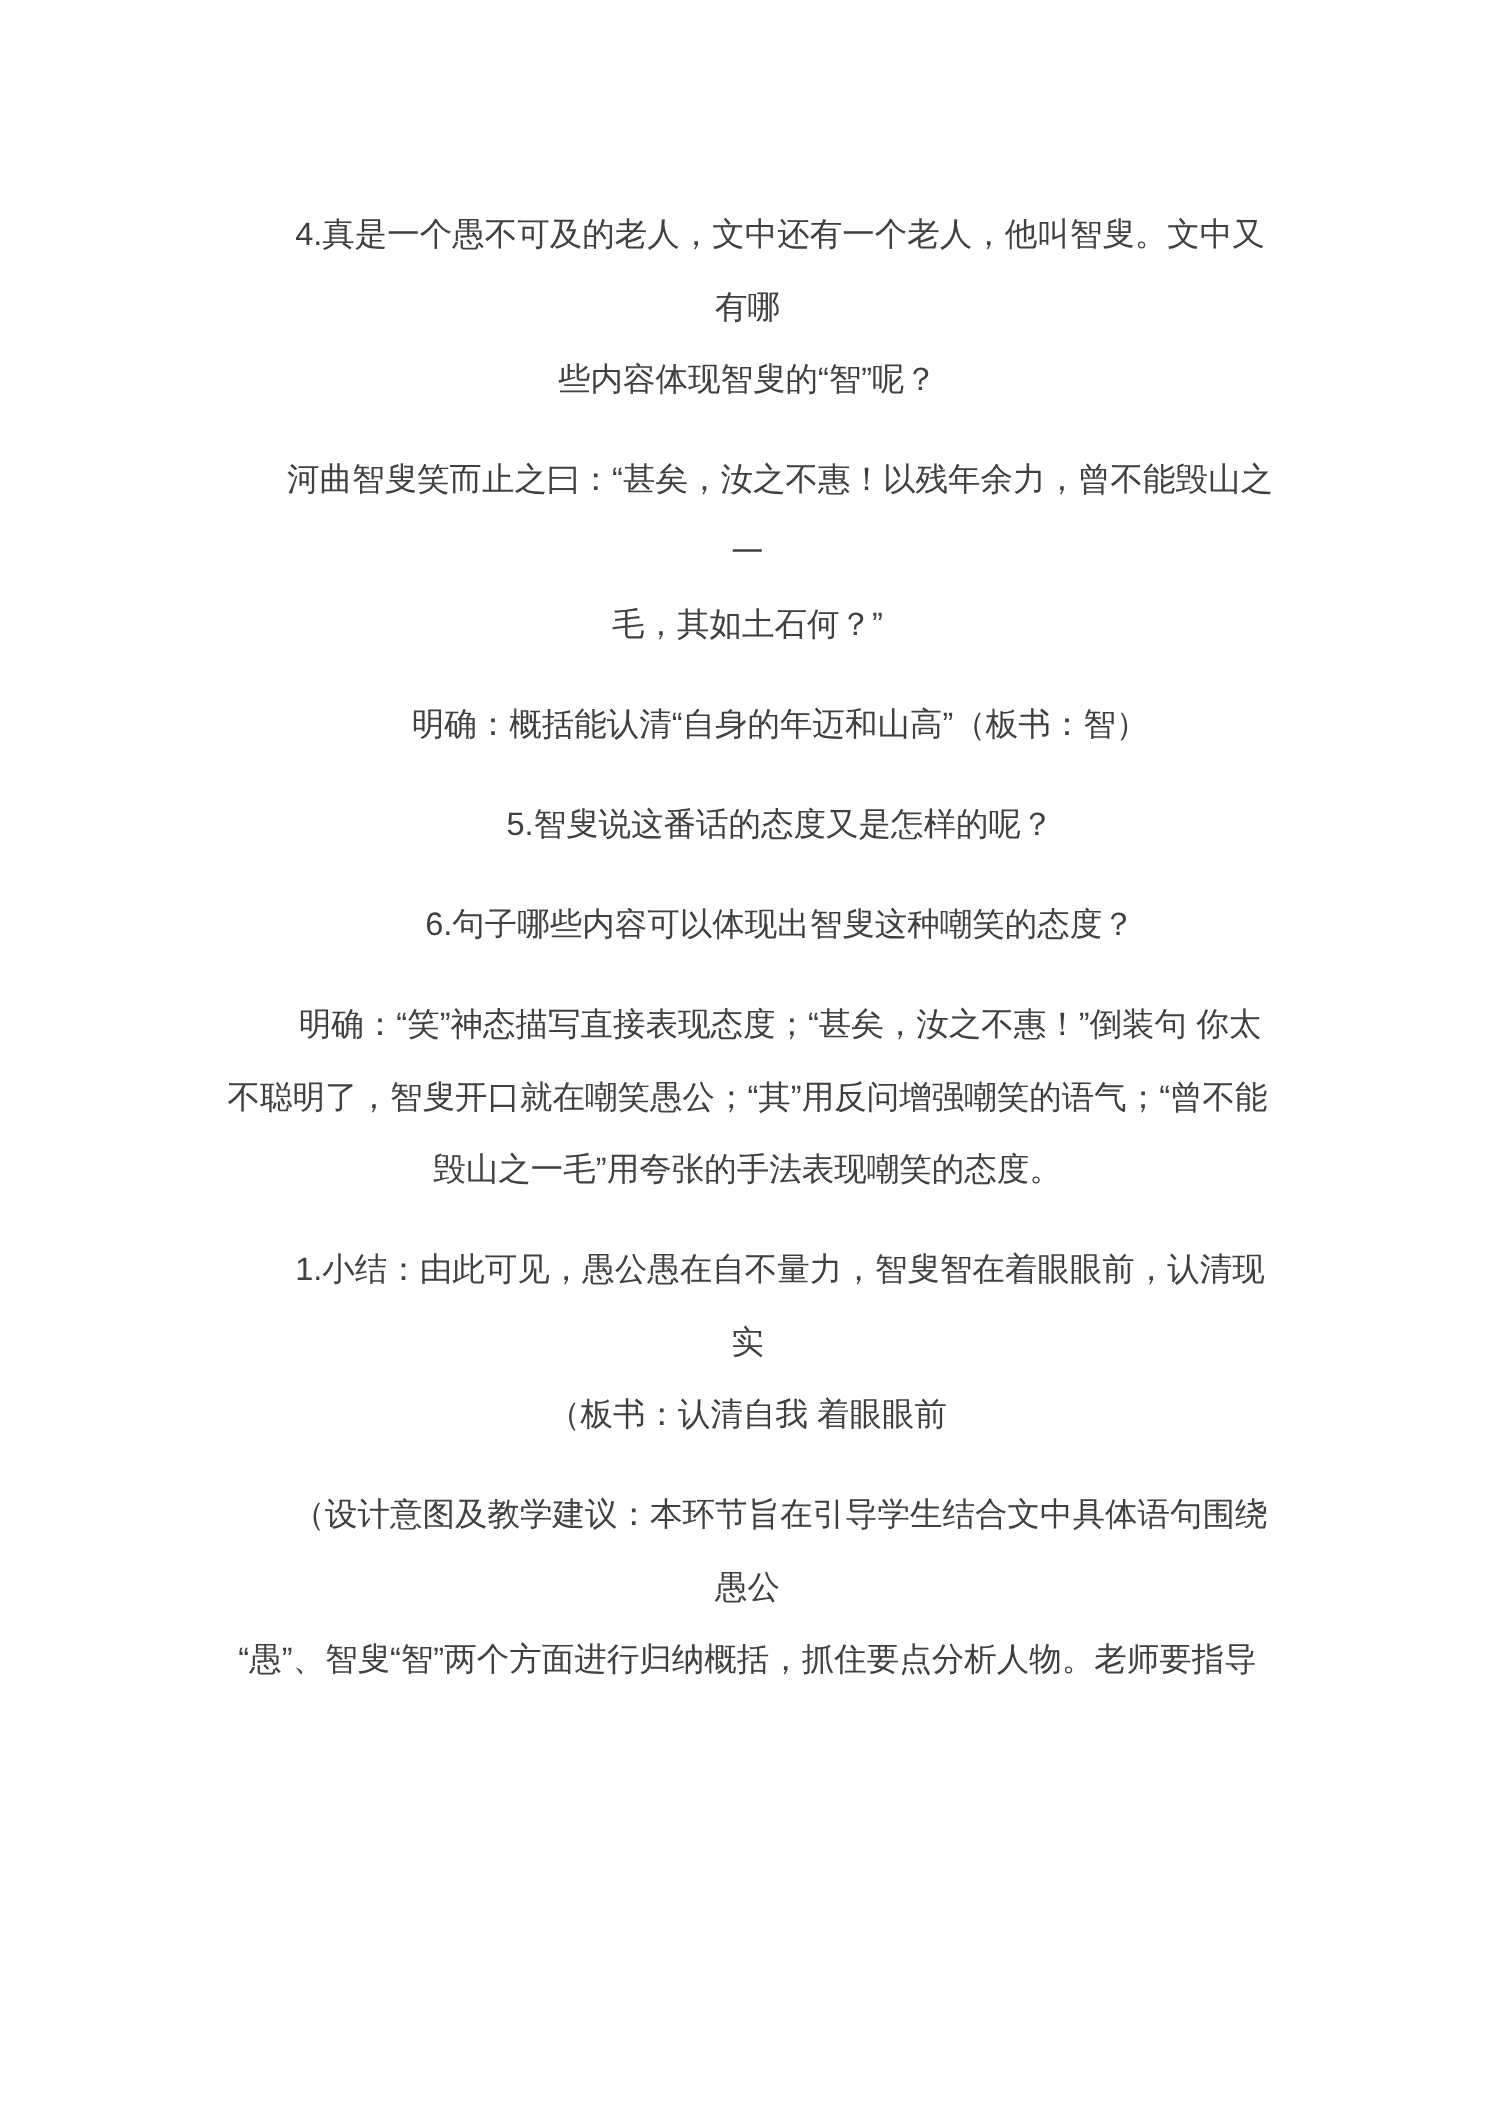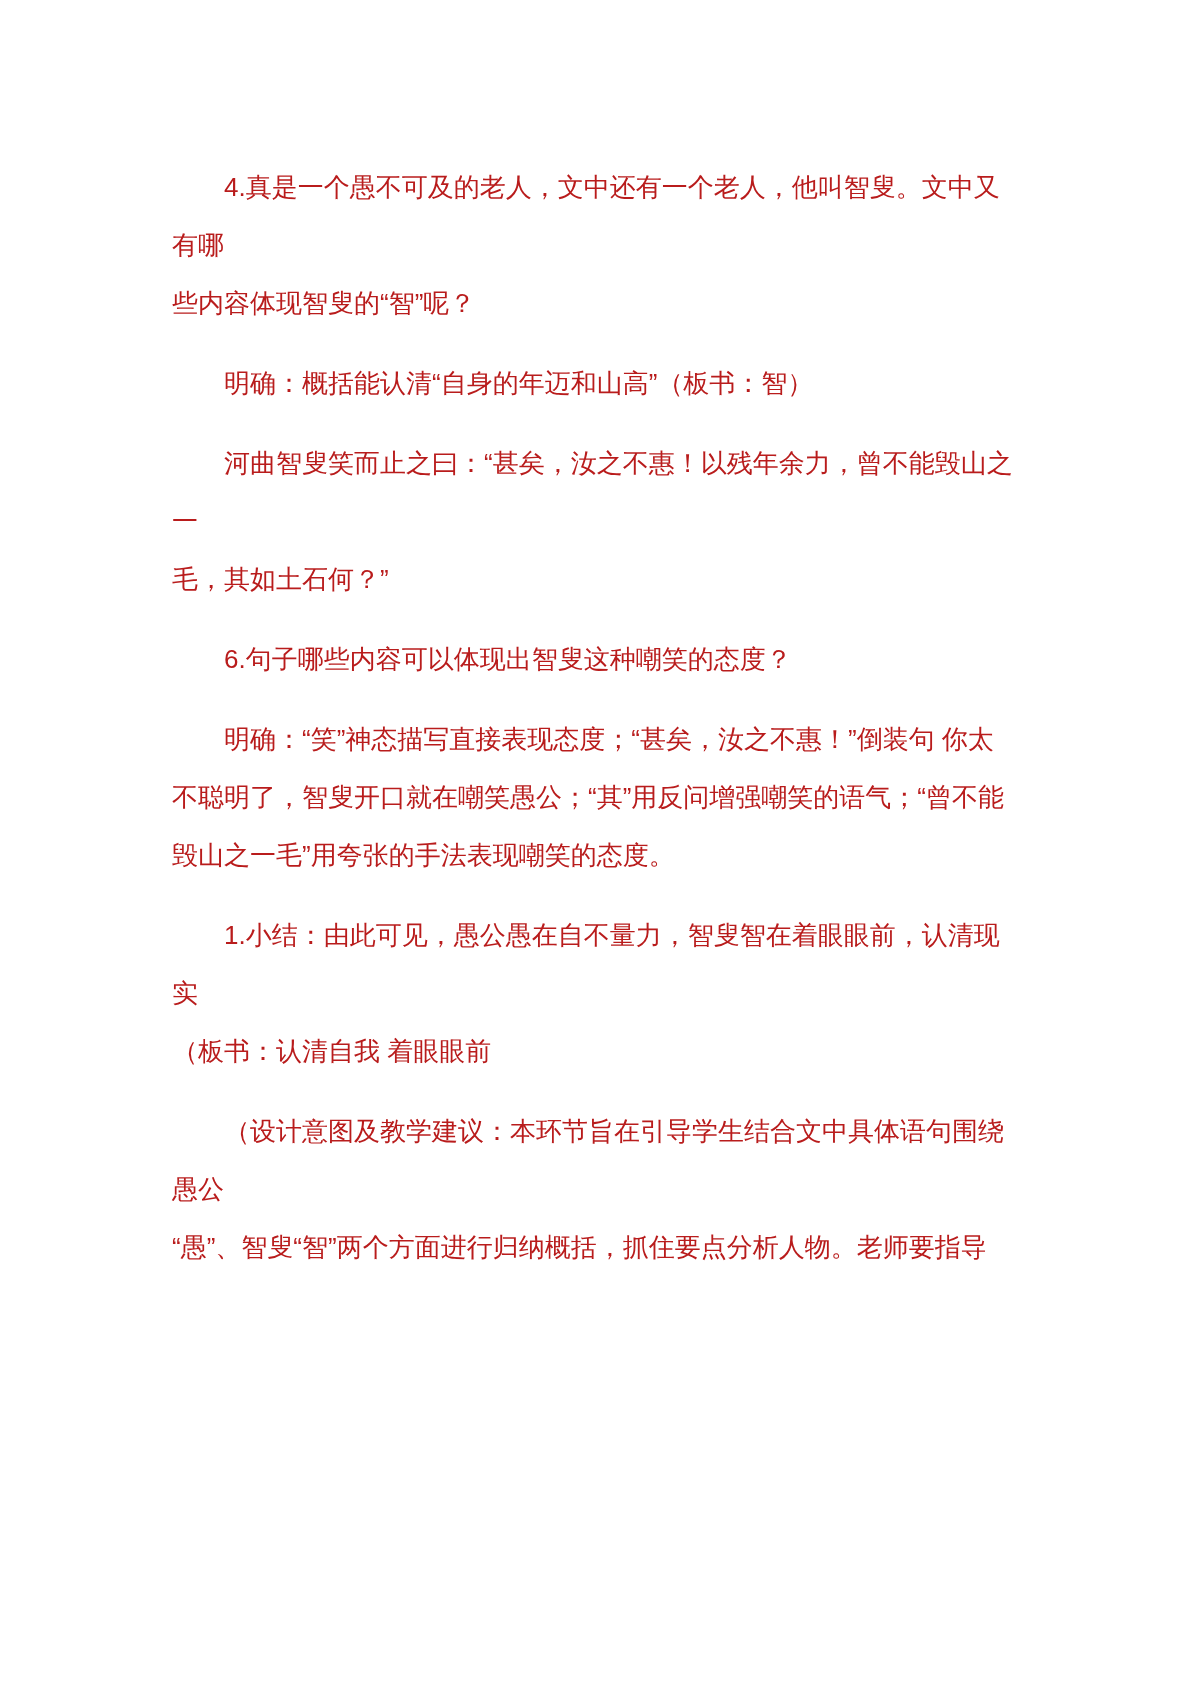--- a/index.html
+++ b/index.html
@@ -17,37 +17,38 @@
     overflow: hidden;
     font-family: "Liberation Sans", sans-serif;
   }
   .text-block {
     width: 100%;
   }
   .para {
     margin: 0 0 22px 0;
     font-size: 26px;
     line-height: 58px;
-    color: #b91c1c;
+    color: #404040;
     text-indent: 2em;
     white-space: pre-line;
-    text-align: left;
+    text-align: center;
     word-break: normal;
   }
 </style>
 </head>
 <body>
 
 <div class="page">
   <div class="text-block">
     <p class="para">4.真是一个愚不可及的老人，文中还有一个老人，他叫智叟。文中又有哪
 些内容体现智叟的“智”呢？</p>
-    <p class="para">明确：概括能认清“自身的年迈和山高”（板书：智）</p>
     <p class="para">河曲智叟笑而止之曰：“甚矣，汝之不惠！以残年余力，曾不能毁山之一
 毛，其如土石何？”</p>
+    <p class="para">明确：概括能认清“自身的年迈和山高”（板书：智）</p>
+    <p class="para">5.智叟说这番话的态度又是怎样的呢？</p>
     <p class="para">6.句子哪些内容可以体现出智叟这种嘲笑的态度？</p>
     <p class="para">明确：“笑”神态描写直接表现态度；“甚矣，汝之不惠！”倒装句 你太
 不聪明了，智叟开口就在嘲笑愚公；“其”用反问增强嘲笑的语气；“曾不能
 毁山之一毛”用夸张的手法表现嘲笑的态度。</p>
     <p class="para">1.小结：由此可见，愚公愚在自不量力，智叟智在着眼眼前，认清现实
 （板书：认清自我 着眼眼前</p>
     <p class="para">（设计意图及教学建议：本环节旨在引导学生结合文中具体语句围绕愚公
 “愚”、智叟“智”两个方面进行归纳概括，抓住要点分析人物。老师要指导</p>
   </div>
 </div>

